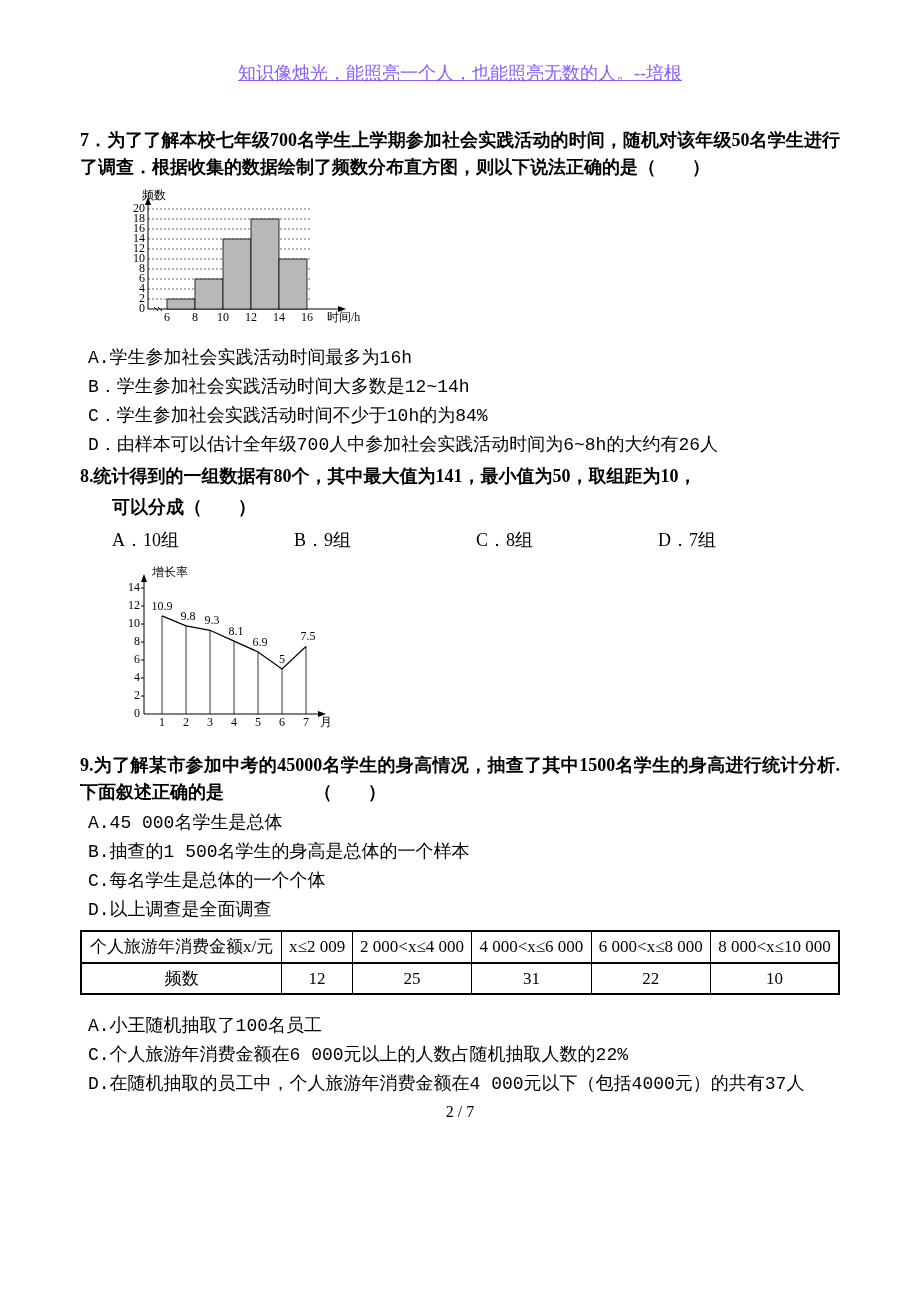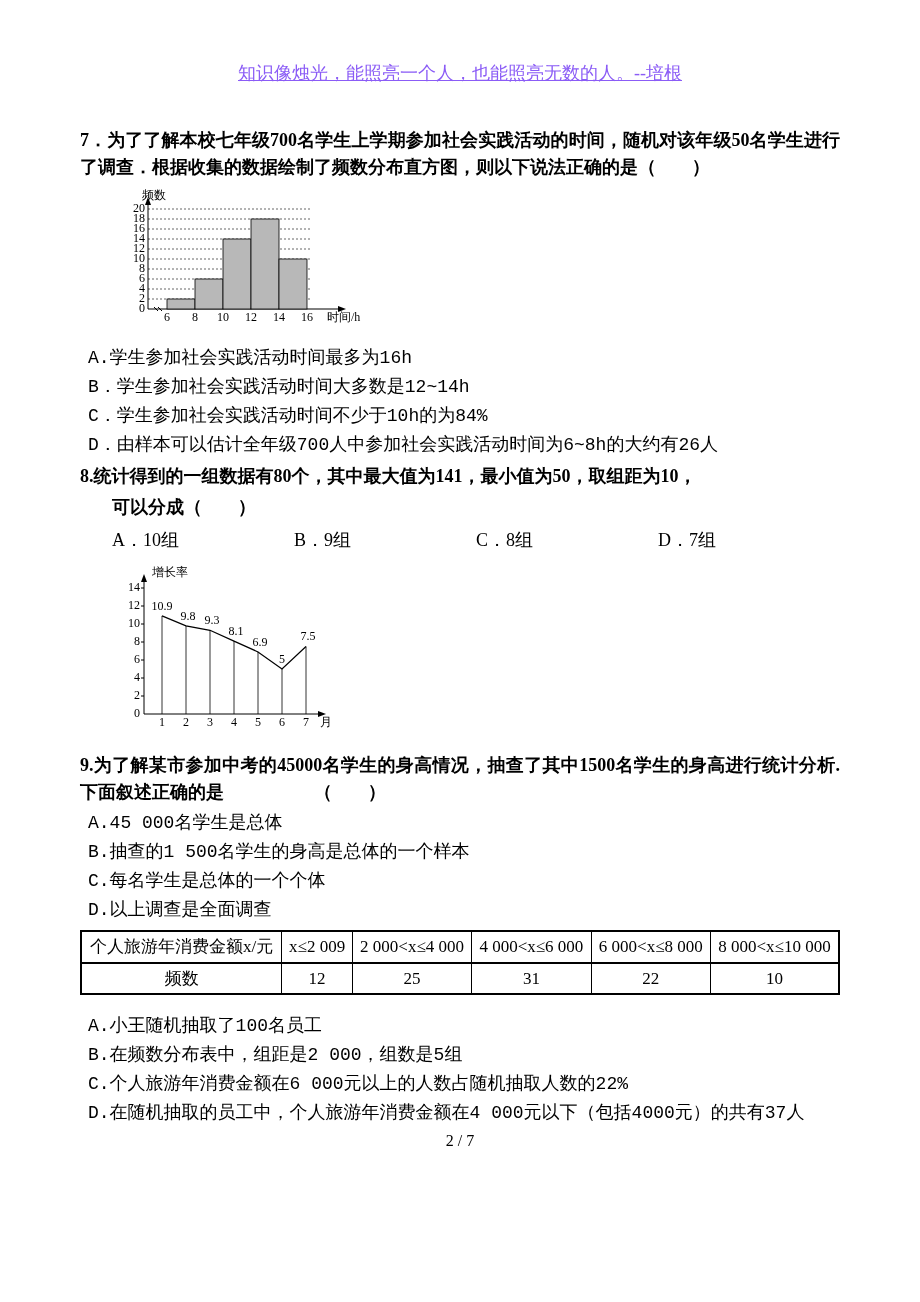--- a/index.html
+++ b/index.html
@@ -243,18 +243,17 @@
       <td>25</td>
       <td>31</td>
       <td>22</td>
       <td>10</td>
     </tr>
   </tbody>
     </table>
 
   <div style="height:10px"></div>
   <div class="option-line">A.小王随机抽取了100名员工</div>
-  <div class="option-line">B.在频数分布表中，组距是2 000，组数是5组</div>
   <div class="option-line">C.个人旅游年消费金额在6 000元以上的人数占随机抽取人数的22%</div>
   <div class="option-line">D.在随机抽取的员工中，个人旅游年消费金额在4 000元以下（包括4000元）的共有37人</div>
 
   <div class="page-number">2 / 7</div>
 </div>
 
 </body></html>

